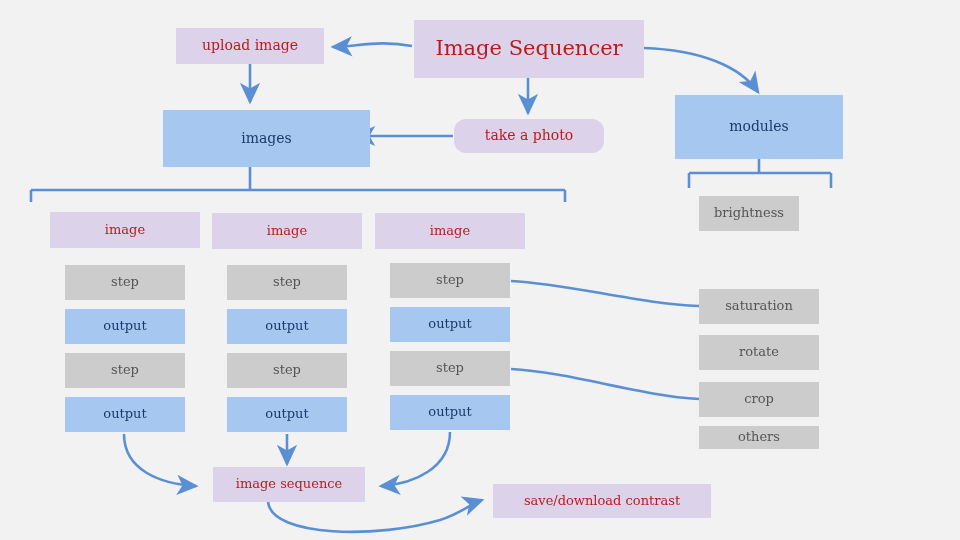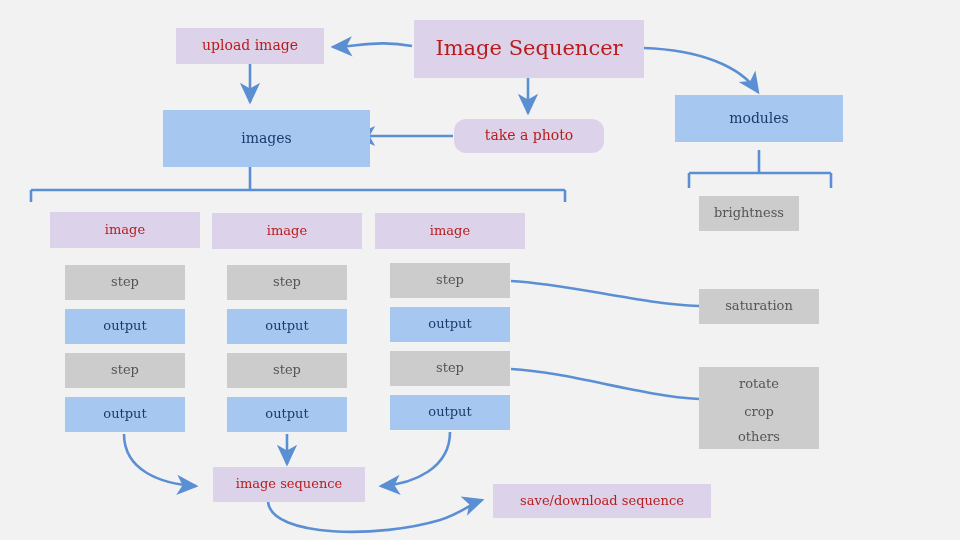--- a/index.html
+++ b/index.html
@@ -112,21 +112,21 @@
   </div>
 
   <div class="node n-purple mid" style="left:454px; top:119px; width:150px; height:34px;border-radius:12px;">
     <span>take a photo</span>
   </div>
 
   <div class="node n-blue mid" style="left:163px; top:110px; width:207px; height:57px;">
     <span>images</span>
   </div>
 
-  <div class="node n-blue mid" style="left:675px; top:95px; width:168px; height:47px;">
+  <div class="node n-blue mid" style="left:675px; top:95px; width:168px; height:64px;">
     <span>modules</span>
   </div>
 
   <div class="node n-purple small" style="left:50px; top:212px; width:150px; height:36px;">
     <span>image</span>
   </div>
   <div class="node n-gray small" style="left:65px; top:265px; width:120px; height:35px;">
     <span>step</span>
   </div>
   <div class="node n-blue small" style="left:65px; top:309px; width:120px; height:35px;">
@@ -170,31 +170,31 @@
   <div class="node n-blue small" style="left:390px; top:395px; width:120px; height:35px;">
     <span>output</span>
   </div>
 
   <div class="node n-gray small" style="left:699px; top:196px; width:100px; height:35px;">
     <span>brightness</span>
   </div>
   <div class="node n-gray small" style="left:699px; top:289px; width:120px; height:35px;">
     <span>saturation</span>
   </div>
-  <div class="node n-gray small" style="left:699px; top:335px; width:120px; height:35px;margin-top:32px;">
+  <div class="node n-gray small" style="left:699px; top:335px; width:120px; height:35px;">
     <span>rotate</span>
   </div>
-  <div class="node n-gray small" style="left:699px; top:382px; width:120px; height:35px;margin-top:13px;">
+  <div class="node n-gray small" style="left:699px; top:382px; width:120px; height:35px;">
     <span>crop</span>
   </div>
   <div class="node n-gray small" style="left:699px; top:426px; width:120px; height:23px;">
     <span>others</span>
   </div>
 
   <div class="node n-purple small" style="left:213px; top:467px; width:152px; height:35px;">
     <span>image sequence</span>
   </div>
 
   <div class="node n-purple small" style="left:493px; top:484px; width:218px; height:34px;">
-    <span>save/download sequence</span>
+    <span>save/download contrast</span>
   </div>
 
 </div>
 
 </body></html>

